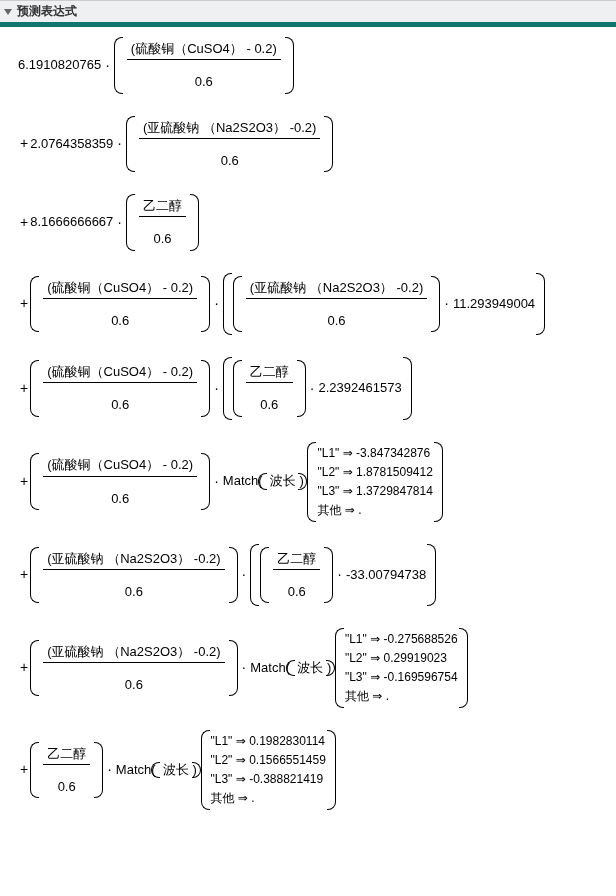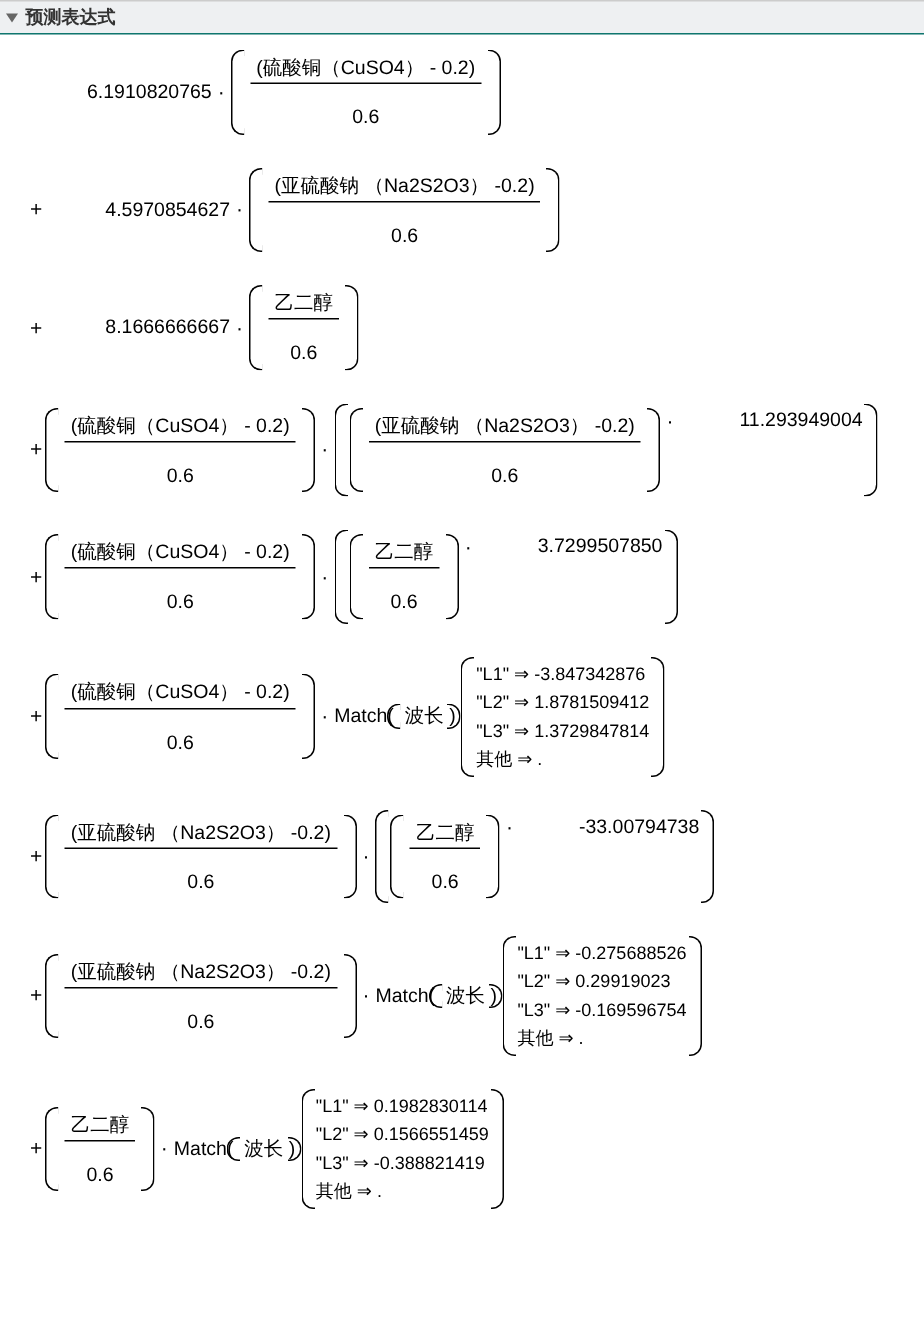--- a/index.html
+++ b/index.html
@@ -7,21 +7,21 @@
     padding: 0;
     font-family: "Microsoft YaHei", Arial, sans-serif;
     font-size: 12px;
     color: #000;
     background: #fff;
     width: 616px;
   }
   .header {
     background: #eef0f2;
     border-top: 1px solid #ccc;
-    border-bottom: 1px solid #0f766e;
+    border-bottom: 5px solid #0f766e;
     padding: 2px 4px;
     font-size: 12px;
     font-weight: bold;
     color: #333;
     display: flex;
     align-items: center;
     gap: 3px;
   }
   .tri {
     display: inline-block;
@@ -87,42 +87,42 @@
     border-right: none;
     border-radius: 8px 0 0 8px;
   }
   .paren-r::before {
     right: 0;
     border-left: none;
     border-radius: 0 8px 8px 0;
   }
   .paren-body {
     display: inline-flex;
-    align-items: flex-start;
+    align-items: center;
     padding: 3px 2px;
   }
   .matchblock {
     display: inline-flex;
     align-items: stretch;
   }
   .matchrows {
     display: flex;
     flex-direction: column;
     justify-content: center;
     gap: 4px;
     padding: 4px 2px;
     font-size: 12px;
   }
   .matchrow {
     white-space: nowrap;
   }
   .arrowdbl {
     font-family: Arial, sans-serif;
   }
-  .coef { white-space: nowrap; margin-left: 40px; }
+  .coef { white-space: nowrap; }
   .inner-paren { font-family: Arial, sans-serif; }
 </style>
 </head>
 <body>
 
 <div class="header">
   <span class="tri"></span>
   <span>预测表达式</span>
 </div>
 
@@ -138,21 +138,21 @@
           <span class="num"><span class="inner-paren">(</span><span>硫酸铜（CuSO4）</span> - <span>0.2</span><span class="inner-paren">)</span></span>
           <span class="den">0.6</span>
         </span>
       </span>
       <span class="paren-r"></span>
     </span>
   </div>
 
   <div class="term">
     <span class="op">+</span>
-    <span class="coef">4.5970854627</span>
+    <span class="coef">2.0764358359</span>
     <span class="dot">·</span>
     <span class="paren">
       <span class="paren-l"></span>
       <span class="paren-body">
         <span class="frac">
           <span class="num"><span class="inner-paren">(</span><span>亚硫酸钠 （Na2S2O3）</span> <span>-0.2</span><span class="inner-paren">)</span></span>
           <span class="den">0.6</span>
         </span>
       </span>
       <span class="paren-r"></span>
@@ -228,21 +228,21 @@
           <span class="paren-l"></span>
           <span class="paren-body">
             <span class="frac">
               <span class="num">乙二醇</span>
               <span class="den">0.6</span>
             </span>
           </span>
           <span class="paren-r"></span>
         </span>
         <span class="dot">·</span>
-        <span class="coef">3.7299507850</span>
+        <span class="coef">2.2392461573</span>
       </span>
       <span class="paren-r"></span>
     </span>
   </div>
 
   <div class="term">
     <span class="op">+</span>
     <span class="paren">
       <span class="paren-l"></span>
       <span class="paren-body">

